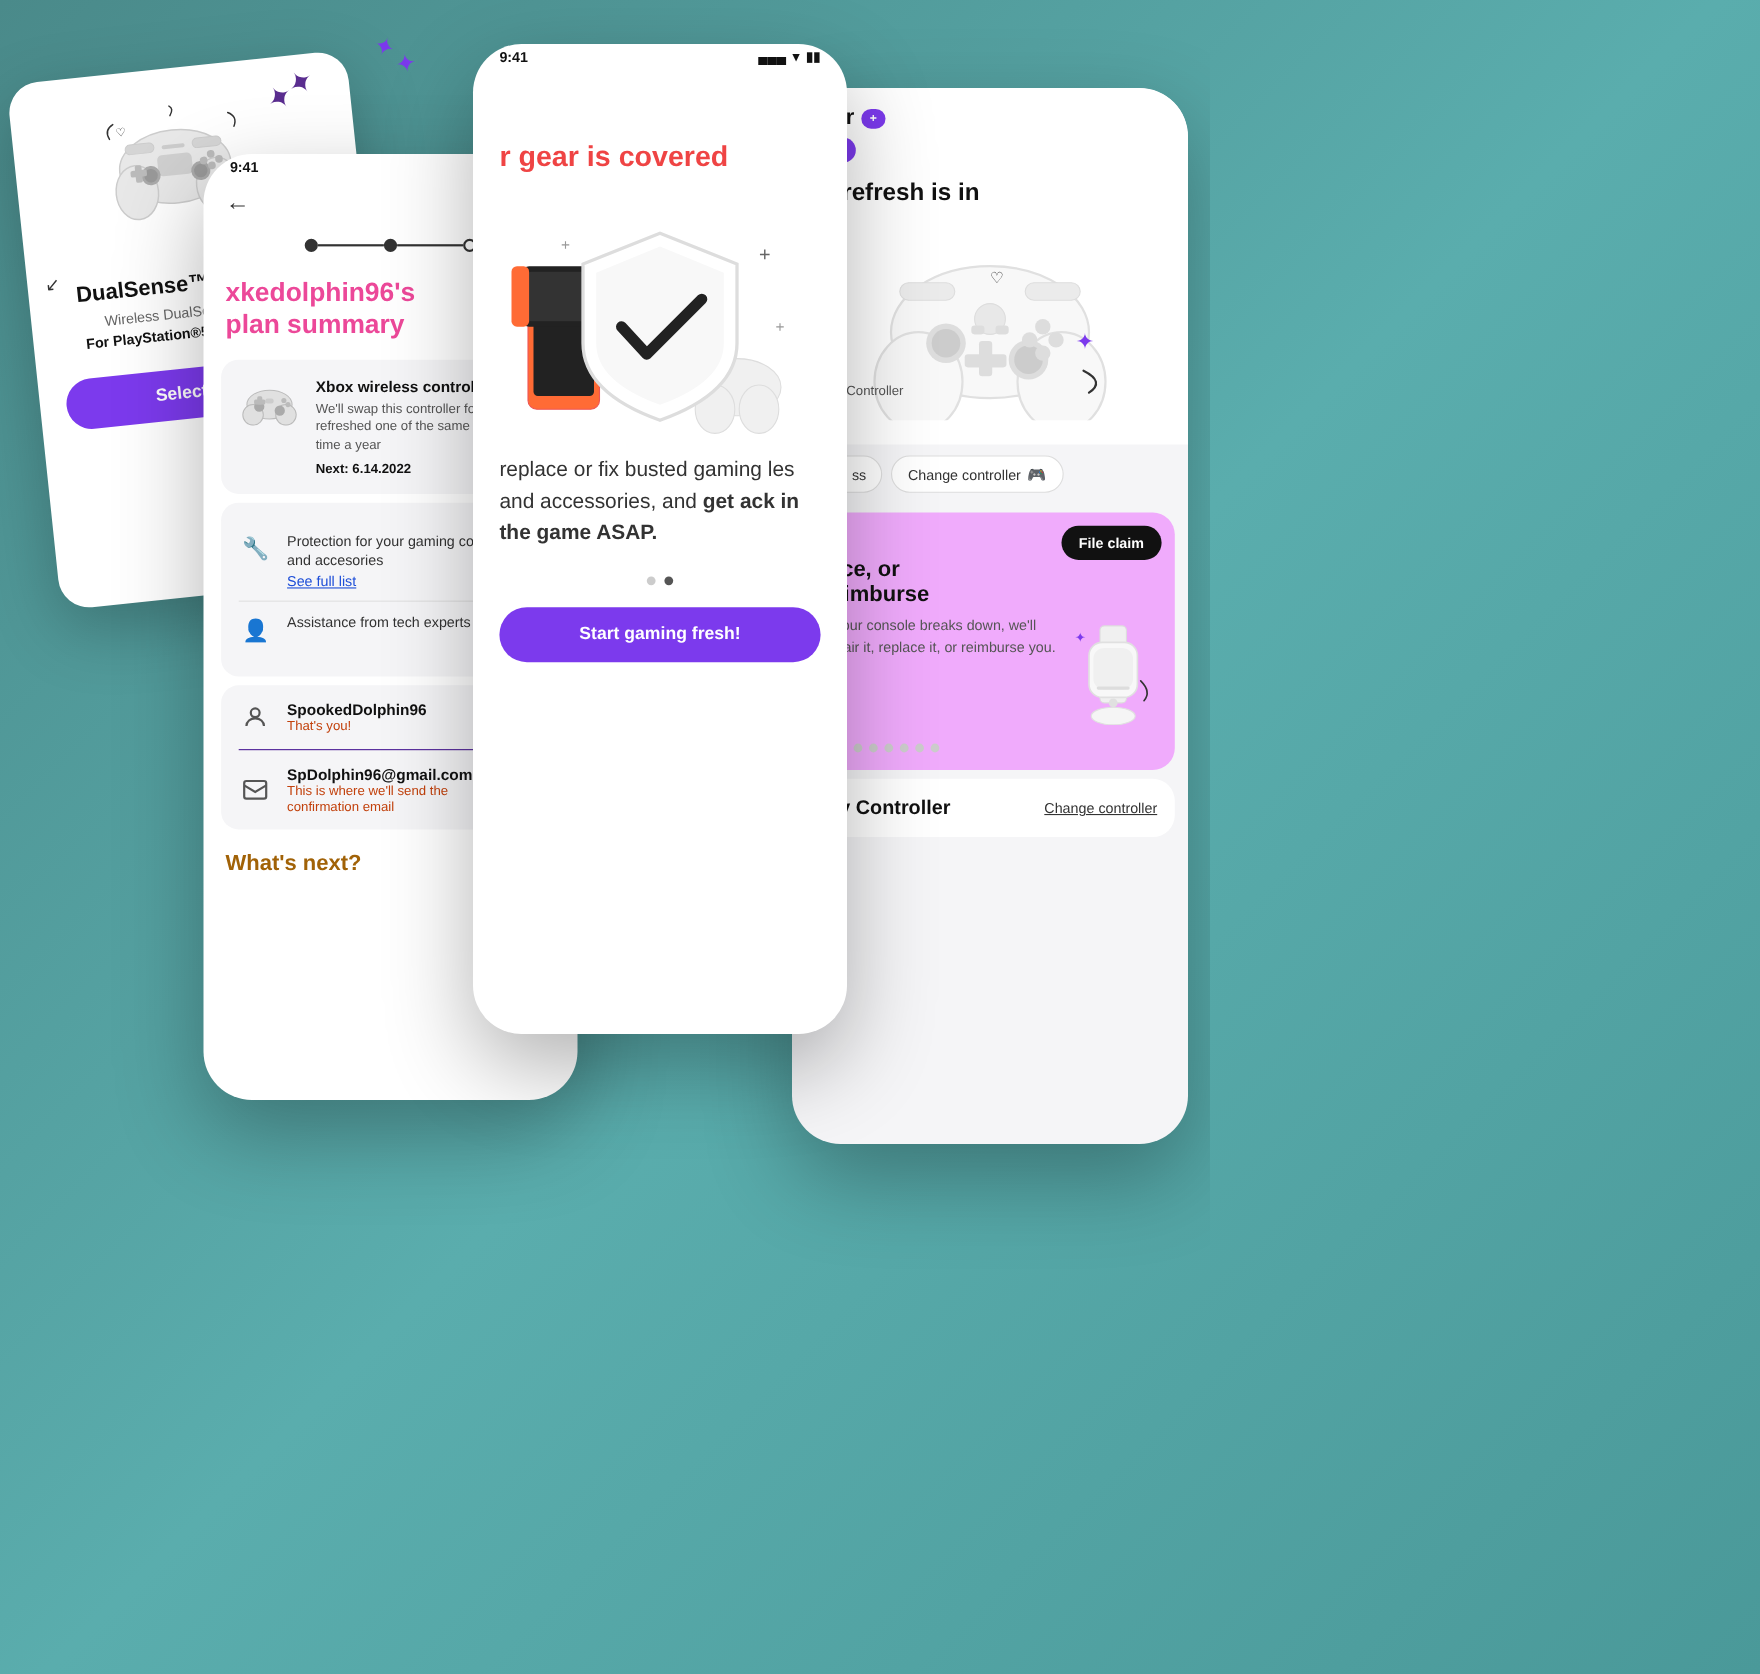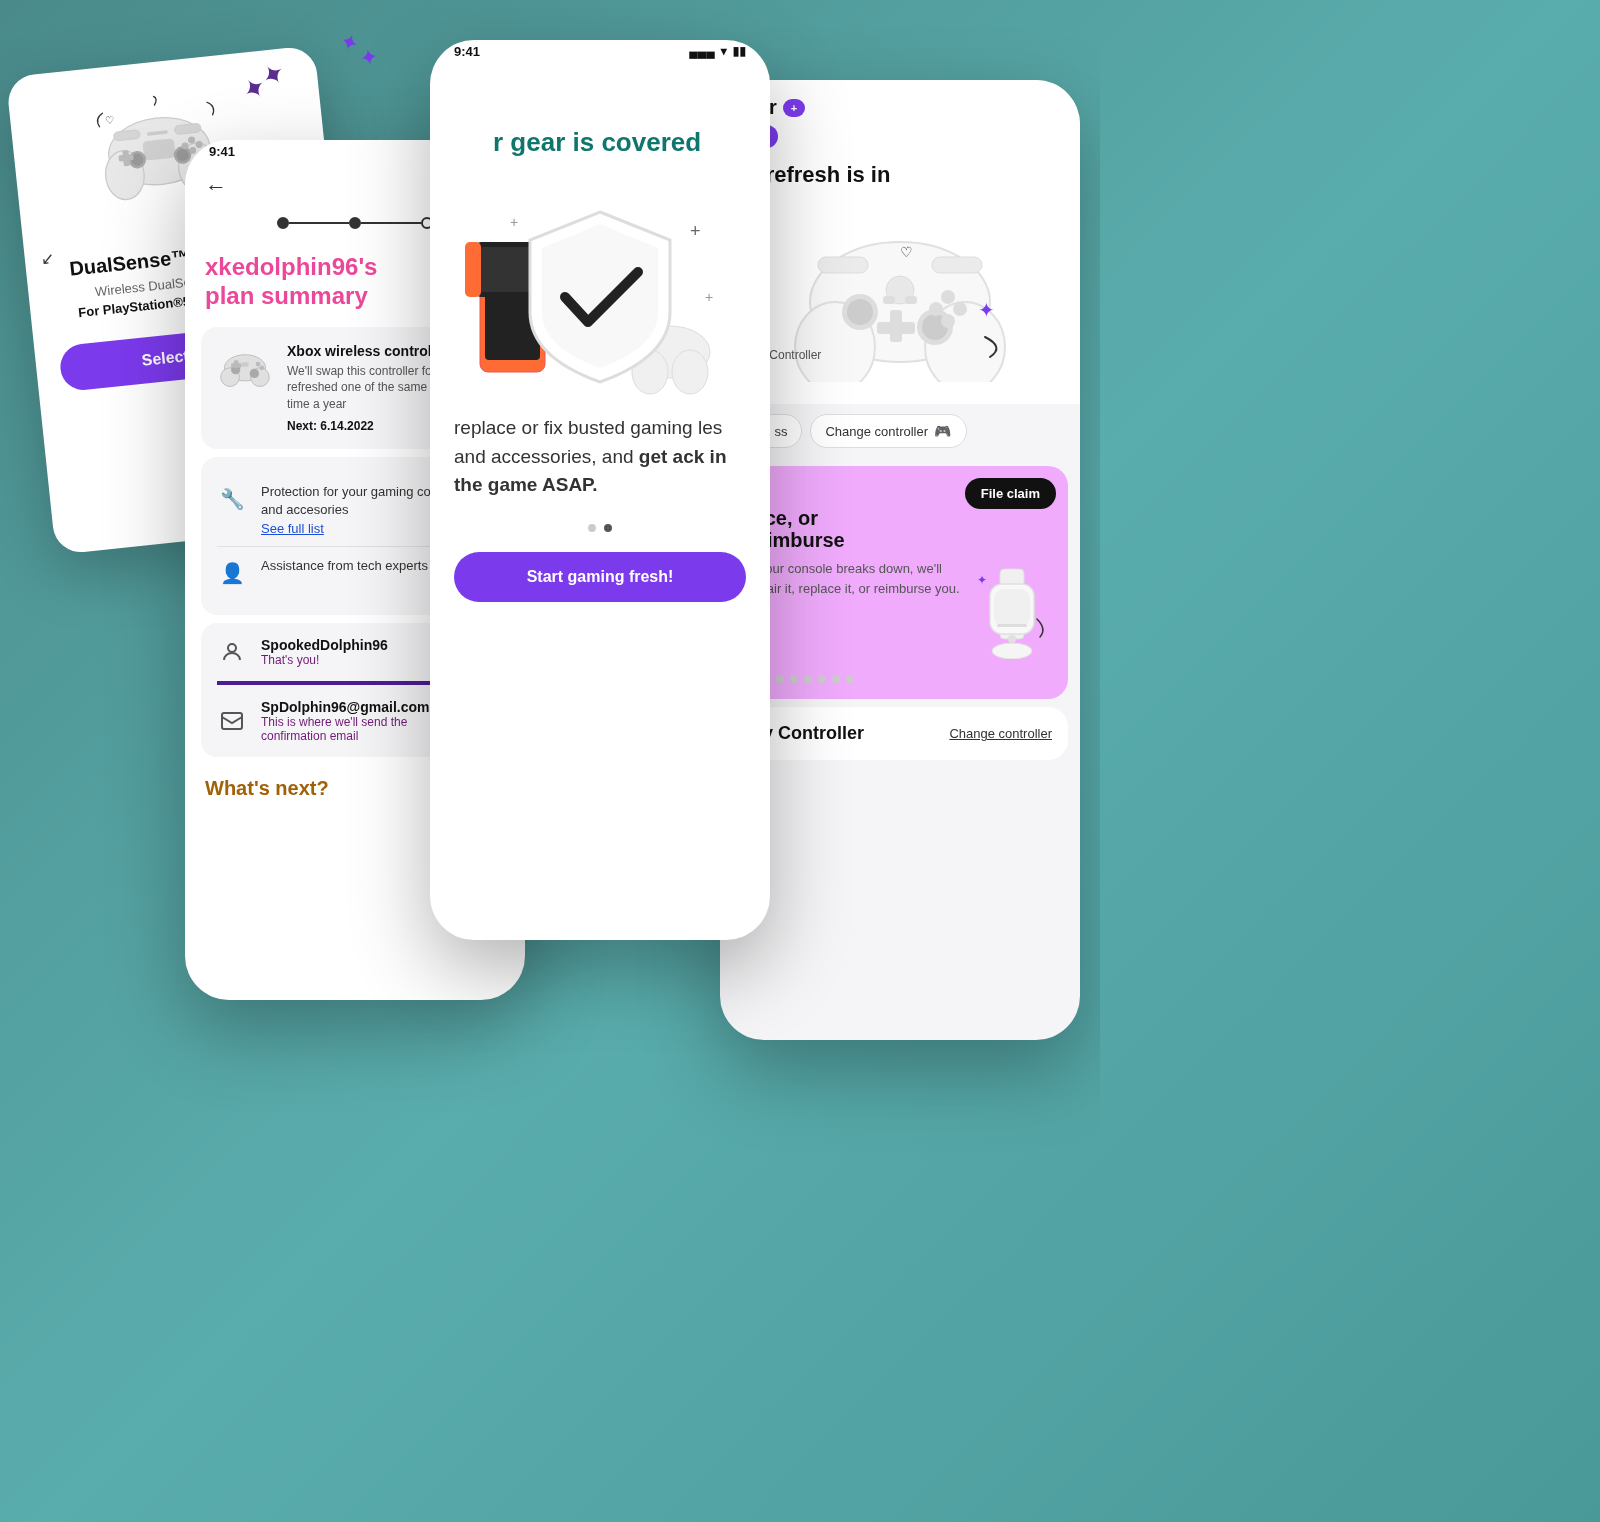--- a/index.html
+++ b/index.html
@@ -275,21 +275,21 @@
     }
 
     .account-item {
       display: flex;
       align-items: center;
       gap: 14px;
       padding: 14px 0;
     }
 
     .account-item:not(:last-child) {
-      border-bottom: 4px solid #4c1d95;
+      border-bottom: 1px solid #4c1d95;
     }
 
     .account-icon {
       width: 30px;
       height: 30px;
       display: flex;
       align-items: center;
       justify-content: center;
       font-size: 18px;
       color: #555;
@@ -301,21 +301,21 @@
     }
 
     .account-name {
       font-size: 14px;
       font-weight: 600;
       color: #111;
     }
 
     .account-label {
       font-size: 12px;
-      color: #701a75;
+      color: #c2410c;
     }
 
     .edit-link {
       font-size: 13px;
       color: #111;
       text-decoration: underline;
       cursor: pointer;
     }
 
     .whats-next {
@@ -335,24 +335,23 @@
       z-index: 4;
     }
 
     .features-header {
       padding: 60px 24px 20px;
     }
 
     .features-title {
       font-size: 26px;
       font-weight: 800;
-      color: #0f766e;
+      color: #ef4444;
       line-height: 1.2;
       margin-bottom: 16px;
-      margin-left: 39px;
     }
 
     .shield-image-area {
       width: 100%;
       height: 220px;
       display: flex;
       align-items: center;
       justify-content: center;
       position: relative;
     }

